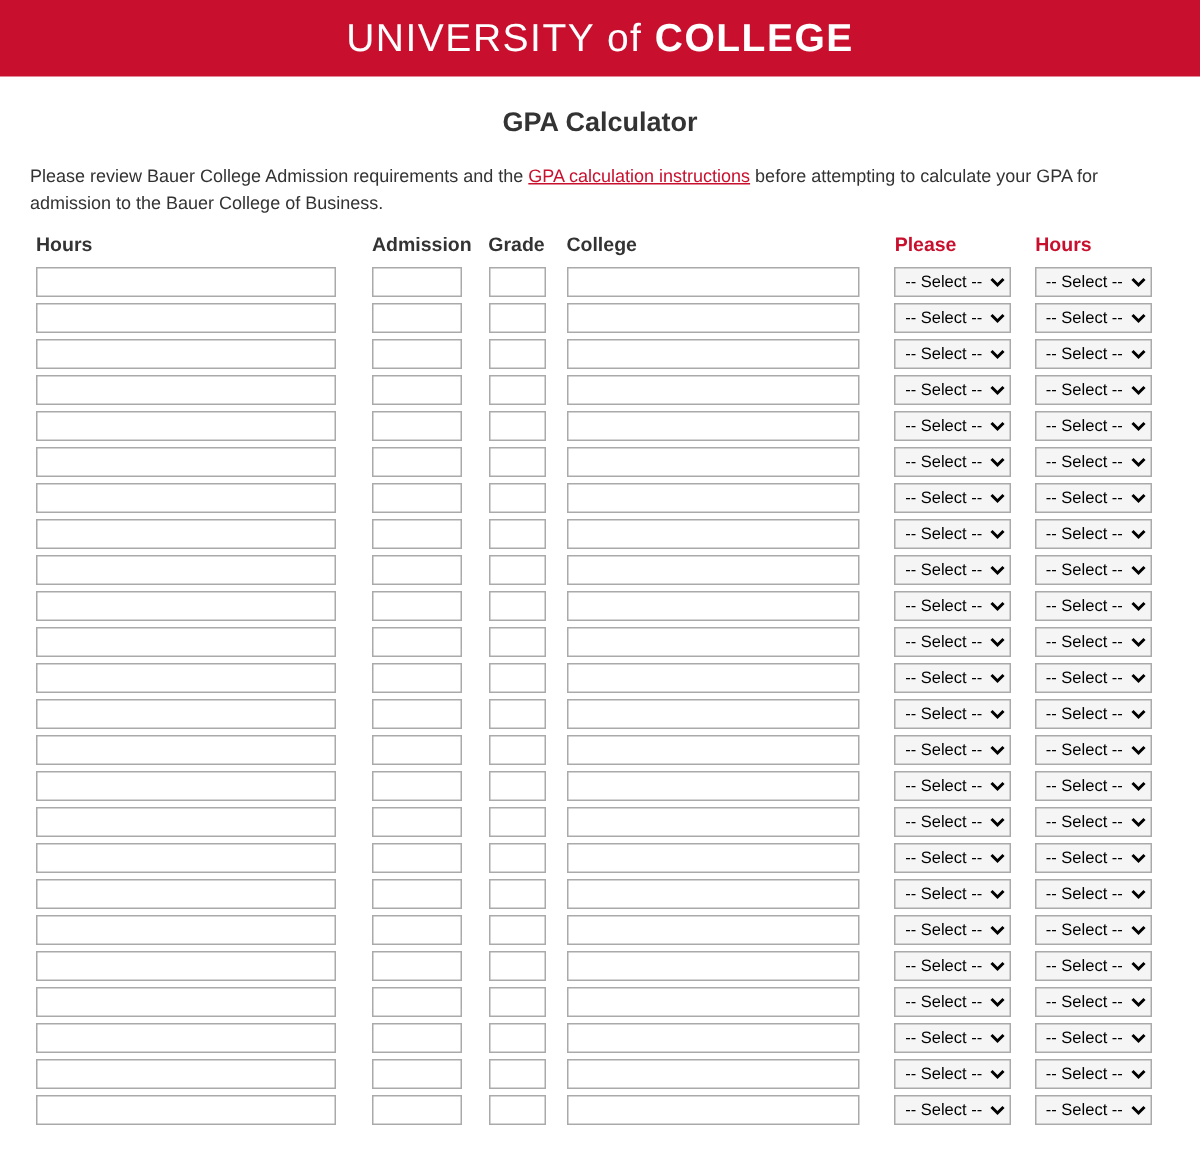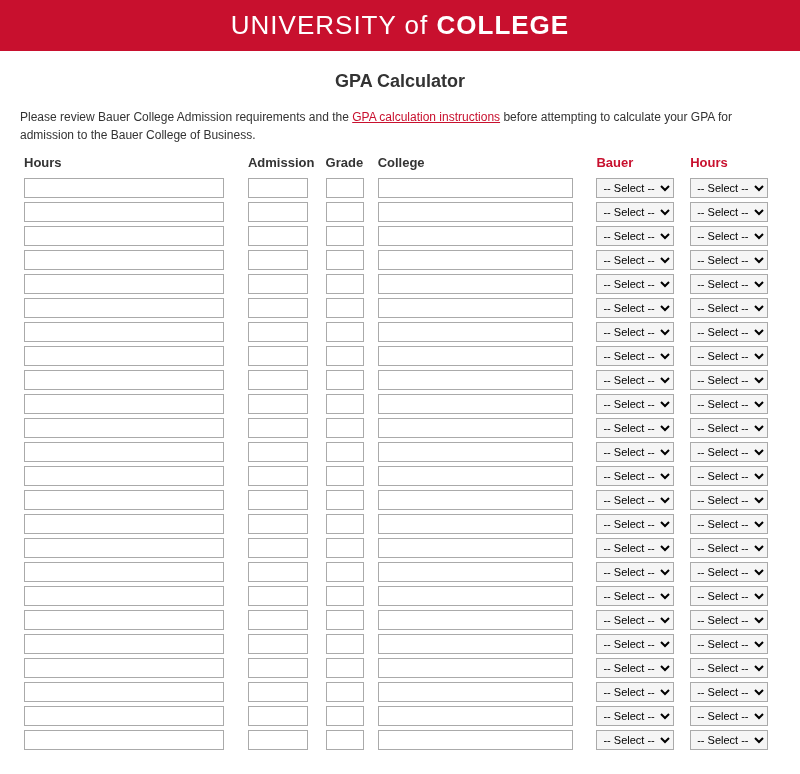--- a/index.html
+++ b/index.html
@@ -154,21 +154,21 @@
     <span> before attempting to calculate your GPA for admission to the Bauer College of Business.</span>
   </p>
 
   <table class="gpa-table">
     <thead>
       <tr>
         <th class="col-school">Hours</th>
         <th class="col-semester">Admission</th>
         <th class="col-year">Grade</th>
         <th class="col-course">College</th>
-        <th class="col-hours hours-col" style="color:#c8102e;">Bauer</th>
+        <th class="col-hours hours-col" style="color:#c8102e;">Please</th>
         <th class="col-grade grade-col" style="color:#c8102e;">Hours</th>
       </tr>
     </thead>
     <tbody id="gpa-rows">
     <tr>
           <td class="col-school"><input type="text" class="input-school" style=""></td>
           <td class="col-semester"><input type="text" class="input-semester" style=""></td>
           <td class="col-year"><input type="text" class="input-year" style=""></td>
           <td class="col-course"><input type="text" class="input-course" style=""></td>
           <td class="col-hours"><select class="select-hours"><option value="">-- Select --</option><option value="0.5">0.5</option><option value="1">1</option><option value="1.5">1.5</option><option value="2">2</option><option value="2.5">2.5</option><option value="3">3</option><option value="3.5">3.5</option><option value="4">4</option><option value="4.5">4.5</option><option value="5">5</option><option value="6">6</option></select></td>

